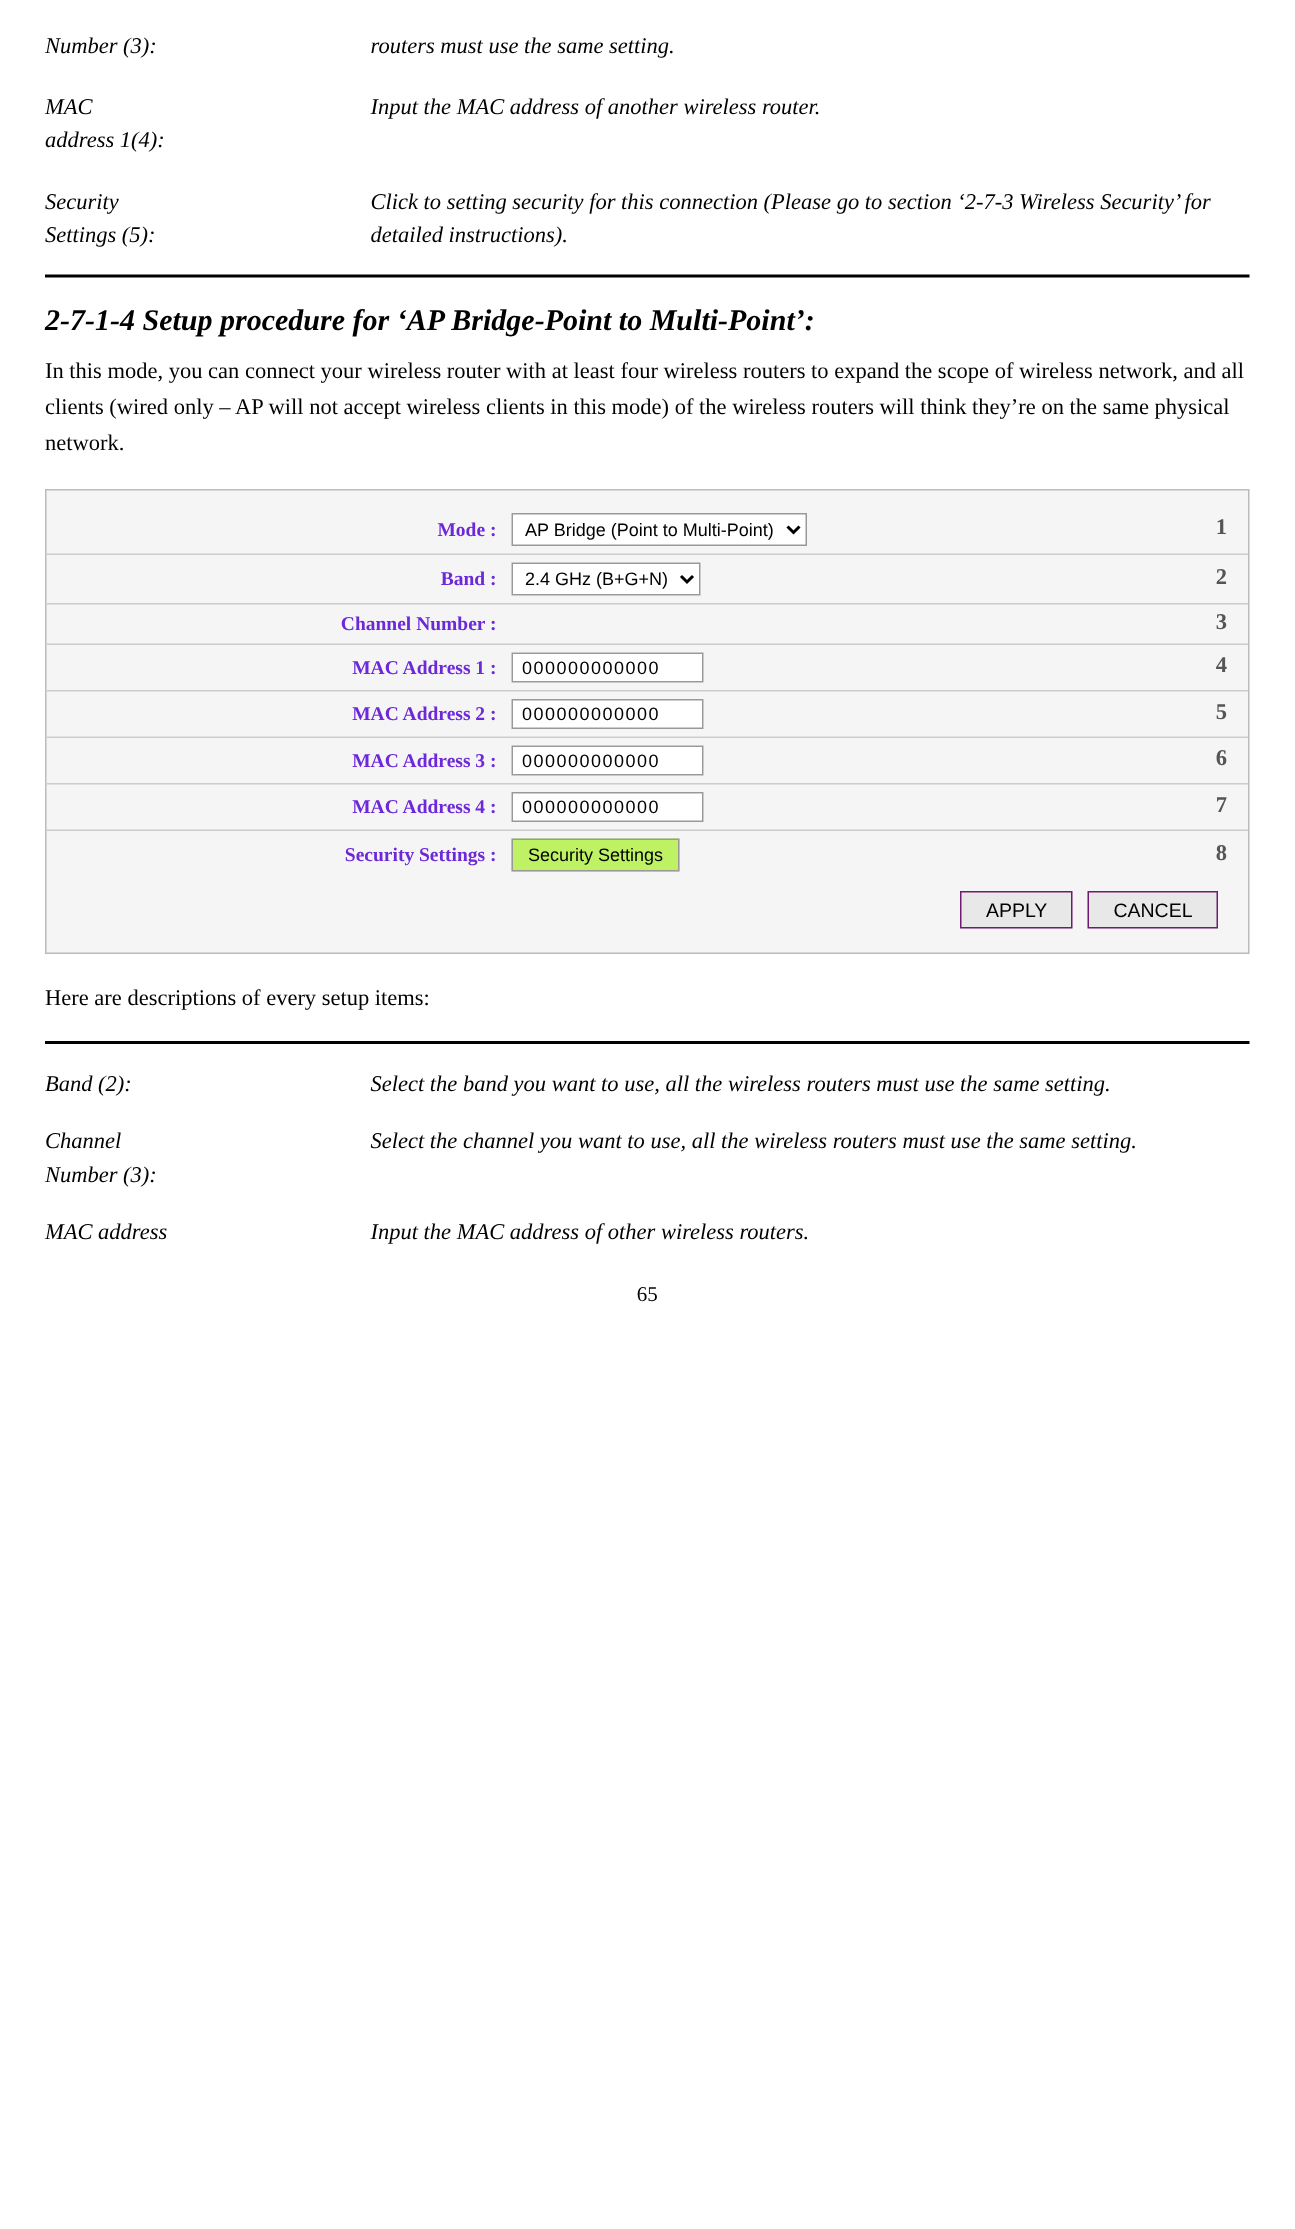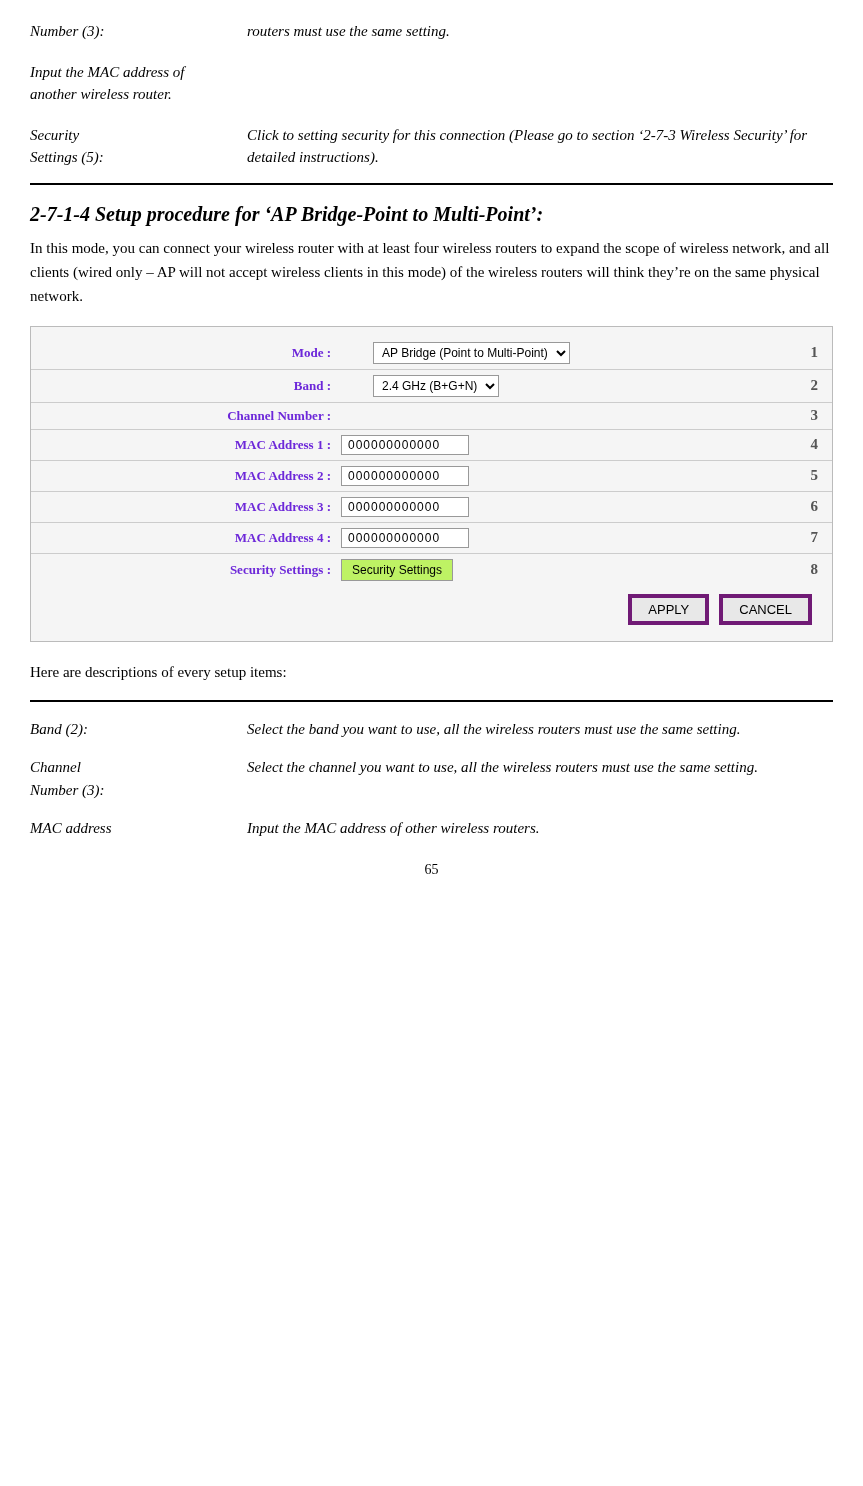--- a/index.html
+++ b/index.html
@@ -51,21 +51,20 @@
     .form-control {
       flex: 1;
       display: flex;
       align-items: center;
     }
     .form-select {
       font-size: 12px;
       padding: 2px 4px;
       border: 1px solid #999;
       background: #fff;
-      margin-left: 32px;
     }
     .form-input {
       font-size: 12px;
       padding: 2px 6px;
       border: 1px solid #999;
       background: #fff;
       width: 128px;
       letter-spacing: 1px;
     }
     .row-number {
@@ -77,21 +76,21 @@
     }
     .btn-row {
       display: flex;
       justify-content: flex-end;
       padding: 8px 20px 4px 0;
       gap: 10px;
     }
     .btn {
       font-size: 13px;
       padding: 4px 16px;
-      border: 4px solid #701a75;
+      border: 1px solid #701a75;
       background: #e8e8e8;
       cursor: pointer;
     }
     hr.divider {
       border: none;
       border-top: 2px solid #000;
       margin: 16px 0;
     }
     .two-col {
       display: grid;
@@ -124,20 +123,21 @@
   </style>
 </head>
 <body>
 
 <div class="two-col">
   <div class="col-left">Number (3):</div>
   <div class="col-right">routers must use the same setting.</div>
 </div>
 
 <div class="two-col">
+  <div class="col-left">MAC<br>address 1(4):</div>
   <div class="col-right">Input the MAC address of another wireless router.</div>
 </div>
 
 <div class="two-col" style="border-bottom:2px solid #000; padding-bottom:14px; margin-bottom:16px;">
   <div class="col-left">Security<br>Settings (5):</div>
   <div class="col-right">Click to setting security for this connection (Please go to section ‘2-7-3 Wireless Security’ for detailed instructions).</div>
 </div>
 
 <div class="section-heading">2-7-1-4 Setup procedure for ‘AP Bridge-Point to Multi-Point’:</div>
 

